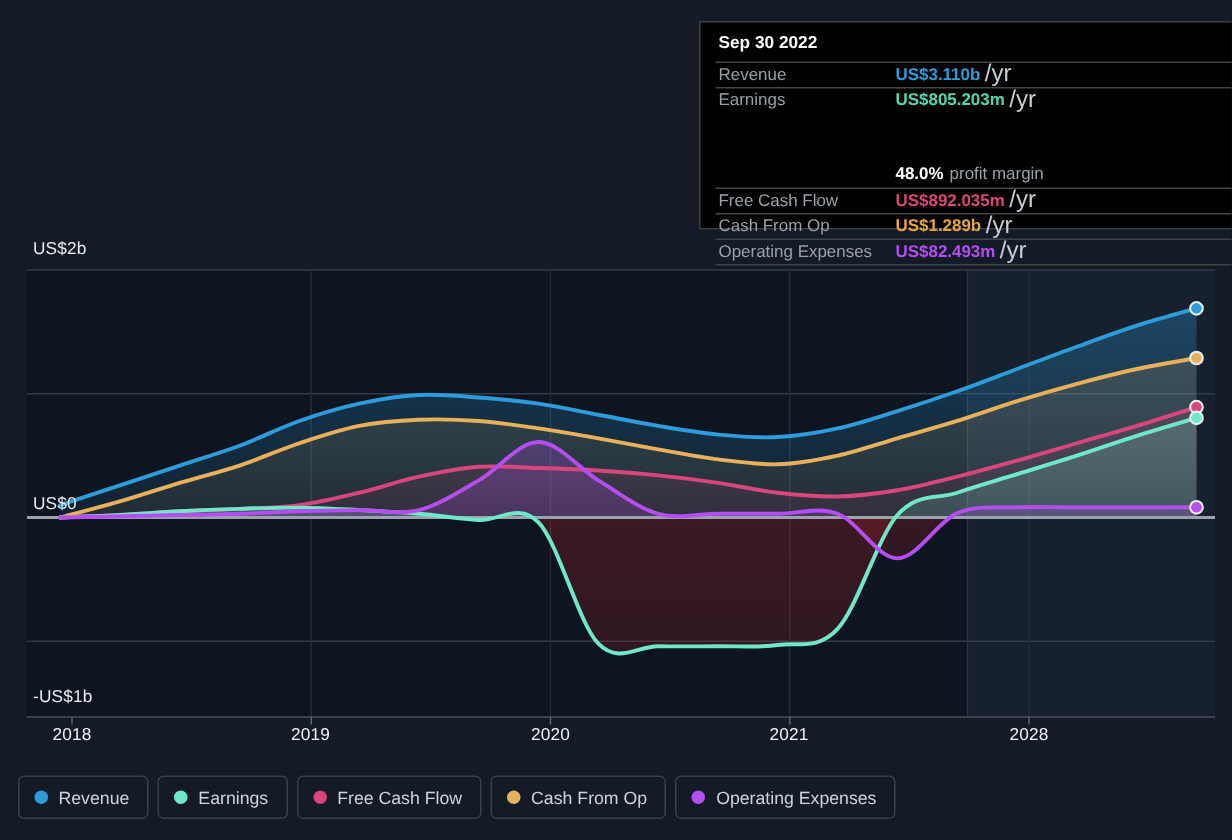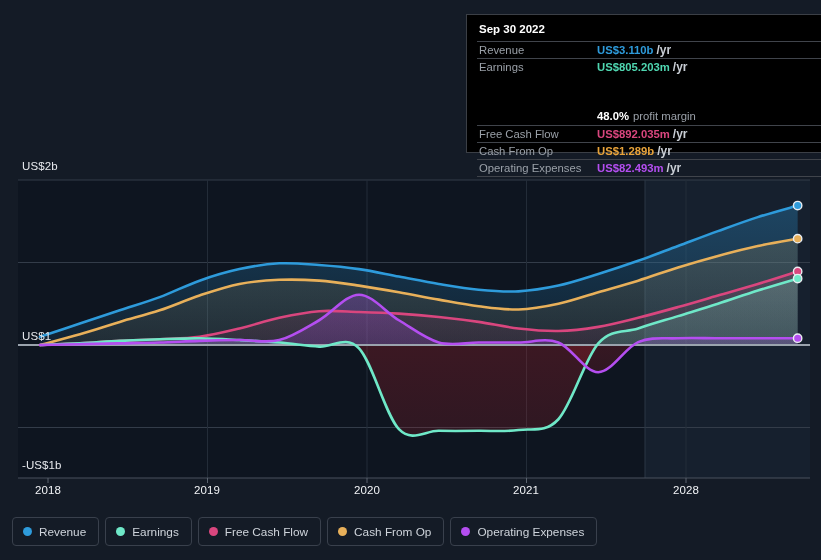--- a/index.html
+++ b/index.html
@@ -42,21 +42,21 @@
   }
   .tt-row {
     display: flex; align-items: center;
     border-top: 1px solid #40444b;
     height: 17.2px;
     padding-left: 2px;
   }
   .tt-row.no-line { border-top: none; margin-top: 32px; }
   .tt-key { color: #9aa0a8; font-size: 11.3px; width: 118px; flex: 0 0 118px; }
   .tt-val { font-size: 11.3px; font-weight: bold; }
-  .tt-unit { color: #c9ced5; font-size: 12px; font-weight: bold; margin-left: 3px; }
+  .tt-unit { color: #c9ced5; font-size: 16px; font-weight: normal; margin-left: 3px; }
   .tt-sub-strong { color: #ffffff; font-size: 11.3px; font-weight: bold; }
   .tt-sub-text { color: #9aa0a8; font-size: 11.3px; margin-left: 4px; text-align: right; }
   #tt-bottomline { border-top: 1px solid #40444b; margin-top: 0px; }
 
   
   #legend {
     position: absolute; left: 12px; top: 517px;
     display: flex; gap: 6px; align-items: center;
   }
   .legend-item {
@@ -144,21 +144,21 @@
         <line x1="18" y1="478" x2="810" y2="478" stroke="#48505c" stroke-width="1"></line>
         <line x1="48" y1="478" x2="48" y2="483" stroke="#5a636f" stroke-width="1"></line>
         <line x1="207.5" y1="478" x2="207.5" y2="483" stroke="#5a636f" stroke-width="1"></line>
         <line x1="367" y1="478" x2="367" y2="483" stroke="#5a636f" stroke-width="1"></line>
         <line x1="526.5" y1="478" x2="526.5" y2="483" stroke="#5a636f" stroke-width="1"></line>
         <line x1="686" y1="478" x2="686" y2="483" stroke="#5a636f" stroke-width="1"></line>
       </svg>
   </div>
 
   <div class="axis-label y-lab" style="top:160px">US$2b</div>
-  <div class="axis-label y-lab" style="top:330px">US$1</div>
+  <div class="axis-label y-lab" style="top:330px">US$0</div>
   <div class="axis-label y-lab" style="top:459px">-US$1b</div>
 
   <div class="axis-label x-lab" style="left:48px">2018</div>
   <div class="axis-label x-lab" style="left:207px">2019</div>
   <div class="axis-label x-lab" style="left:367px">2020</div>
   <div class="axis-label x-lab" style="left:526px">2021</div>
   <div class="axis-label x-lab" style="left:686px">2028</div>
 
   <div id="tooltip">
     <div id="tt-date">Sep 30 2022</div>

